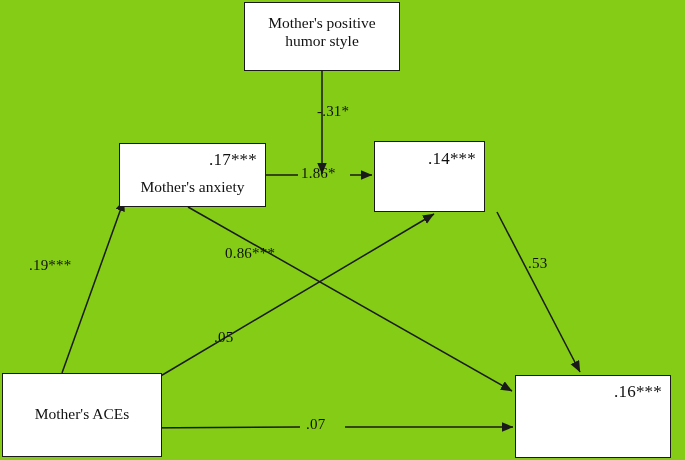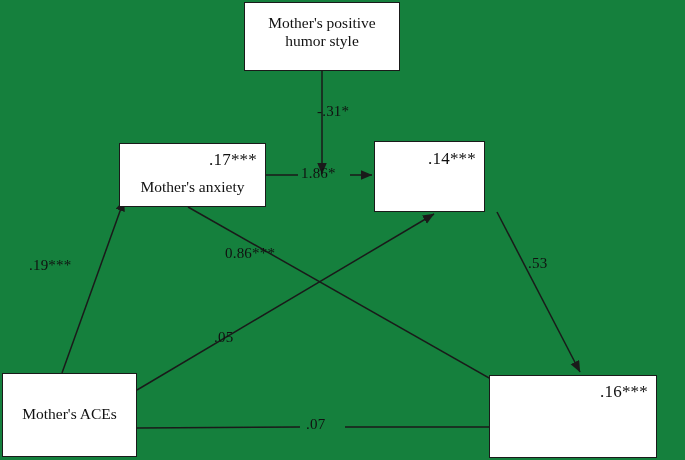--- a/index.html
+++ b/index.html
@@ -10,21 +10,21 @@
   body {
     width: 685px;
     height: 460px;
     font-family: "Liberation Serif", "DejaVu Serif", serif;
     overflow: hidden;
   }
   #diagram {
     position: relative;
     width: 685px;
     height: 460px;
-    background: #15803d;
+    background: #84cc16;
   }
   #edge-layer {
     position: absolute;
     left: 0;
     top: 0;
     width: 685px;
     height: 460px;
   }
   .node {
     position: absolute;
@@ -54,22 +54,22 @@
     position: absolute;
     font-size: 15px;
     color: #111111;
     white-space: nowrap;
     letter-spacing: 0.2px;
   }
   
   #node-humor   { left: 244px; top: 2px;   width: 156px; height: 69px; }
   #node-anxiety { left: 119px; top: 143px; width: 147px; height: 64px; }
   #node-coparent{ left: 374px; top: 141px; width: 111px; height: 71px; }
-  #node-aces    { left: 2px;   top: 373px; width: 135px; height: 84px; }
-  #node-child   { left: 489px; top: 375px; width: 168px; height: 83px; }
+  #node-aces    { left: 2px;   top: 373px; width: 160px; height: 84px; }
+  #node-child   { left: 515px; top: 375px; width: 156px; height: 83px; }
 
   #node-humor   .node-label { top: 11px; }
   #node-anxiety .node-label { top: 34px; }
   #node-coparent.node       { }
   #node-coparent .node-label{ top: 38px; }
   #node-aces    .node-label { top: 31px; }
   #node-child   .node-label { top: 35px; }
 
   #node-anxiety .node-r2  { top: 6px; }
   #node-coparent .node-r2 { top: 7px; }

